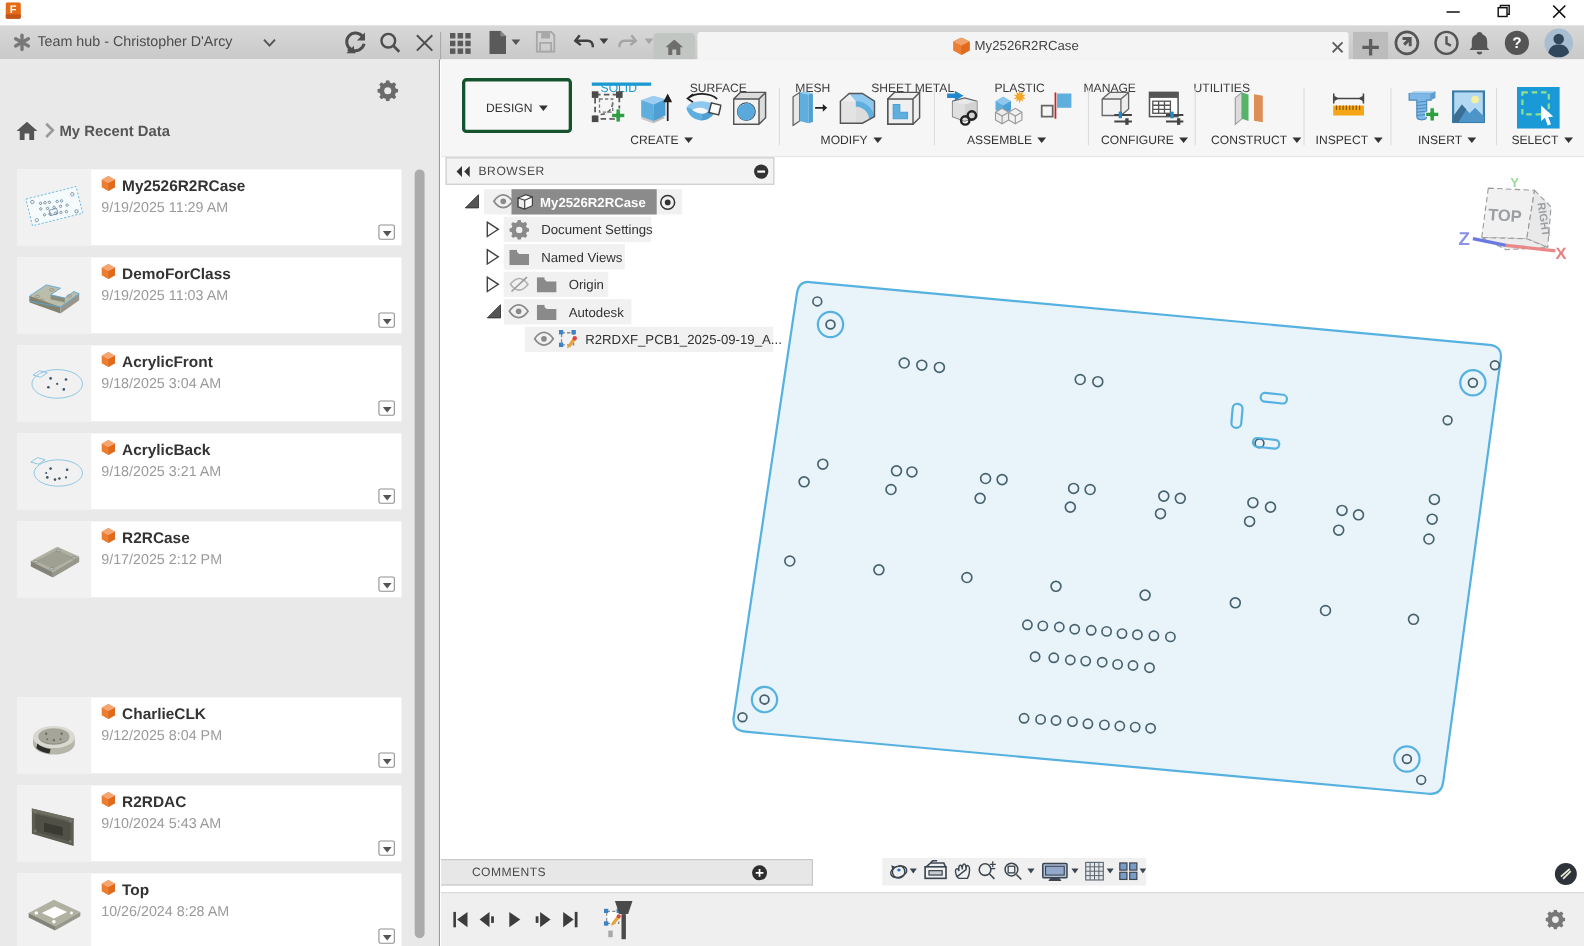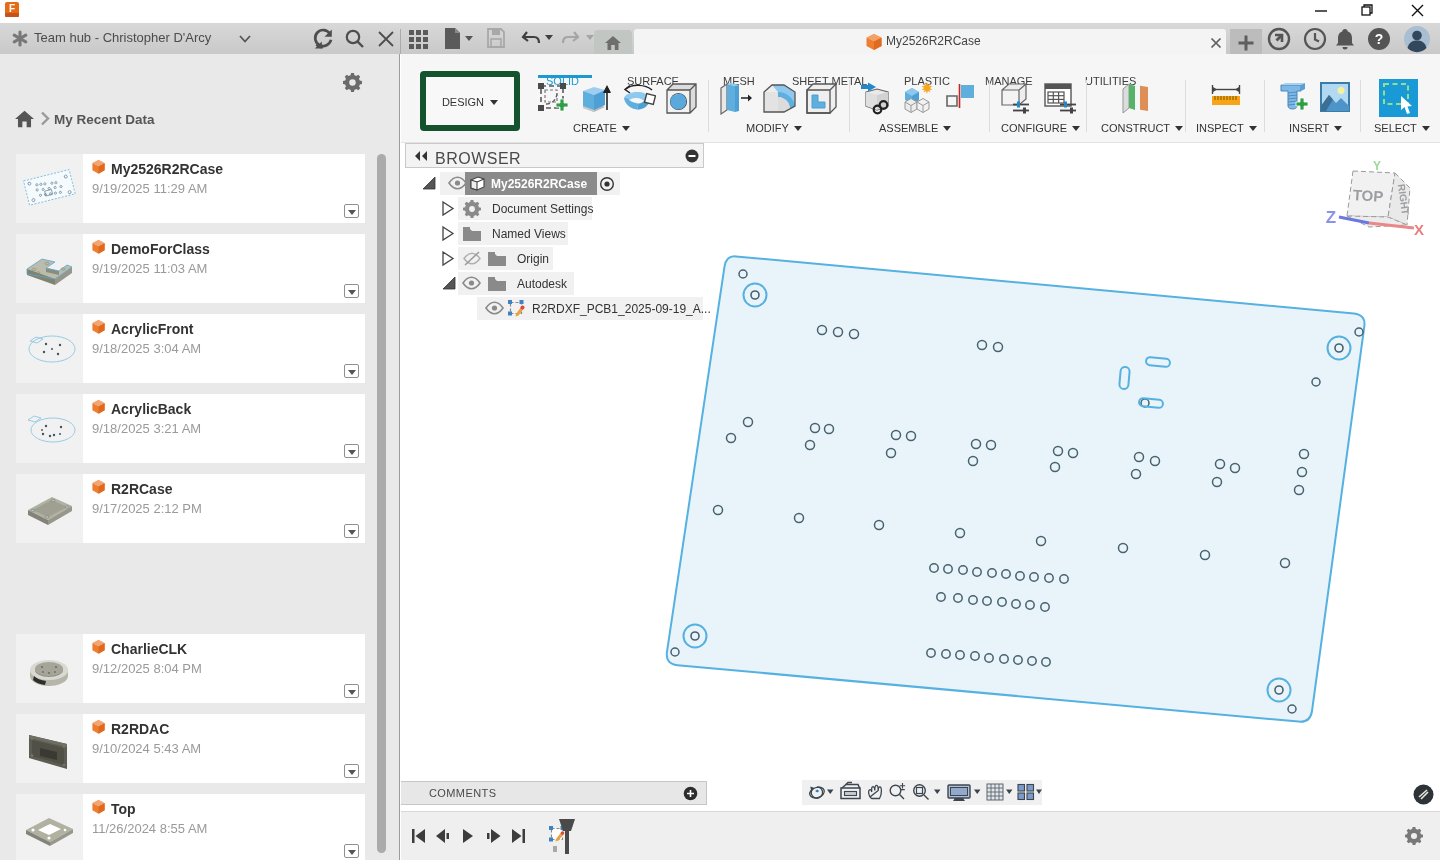--- a/index.html
+++ b/index.html
@@ -15,31 +15,31 @@
 .tabhome { position:absolute; left:594px; top:7px; width:38px; height:24px; background:#c2c6c2; border-radius:4px 4px 0 0; }
 .tabactive { position:absolute; left:634px; top:6px; width:592px; height:25px; background:#f4f4f4; border-radius:3px 3px 0 0; }
 .tabactive .tlbl { position:absolute; left:252px; top:5px; font-size:12px; color:#444; }
 .plusbtn { position:absolute; left:1230px; top:6px; width:32px; height:25px; background:#bcbcbc; }
 
 #datapanel { position:absolute; left:0; top:54px; width:400px; height:806px; background:#e9e9e9; border-right:1px solid #9c9c9c;padding-left:44px; }
 #ribbon { position:absolute; left:401px; top:54px; width:1039px; height:89px; background:#f6f6f6; border-bottom:1px solid #e3e3e3; }
 #canvas { position:absolute; left:401px; top:143px; width:1039px; height:668px; background:#fff; }
 #timeline { position:absolute; left:401px; top:811px; width:1039px; height:49px; background:#efefef; border-top:1px solid #d8d8d8; }
 
-.designbtn { position:absolute; left:19px; top:17px; width:100px; height:60px; border:6px solid #14532d; border-radius:4px; background:#f8f8f8; text-align:center; line-height:50px; font-size:11px; color:#333; }
+.designbtn { position:absolute; left:19px; top:17px; width:100px; height:50px; border:3px solid #14532d; border-radius:4px; background:#f8f8f8; text-align:center; line-height:50px; font-size:11px; color:#333; }
 .rtab { position:absolute; top:5px; font-size:11px; color:#3c3c3c;margin-top:16px; }
 .rtab.active { color:#1b9ad2; }
 .grouplbl { position:absolute; top:68px; font-size:11px; color:#333; white-space:nowrap; }
 .gsep { position:absolute; top:26px; width:1px; height:52px; background:#dcdcdc; }
 
 #browserhdr { position:absolute; left:4px; top:0px; width:299px; height:25px; background:#f3f3f3; border:1px solid #c9c9c9; }
 .trow { position:absolute; height:23px; background:#f1f1f1; }
 .ttext12 { font-size:12px; color:#333;text-align:center; }
 
-#commentsbar { position:absolute; left:0px; top:638px; width:306px; height:24px; background:#e7e7e7; border:1px solid #c6c6c6; border-left:none; }
+#commentsbar { position:absolute; left:0px; top:638px; width:338px; height:24px; background:#e7e7e7; border:1px solid #c6c6c6; border-left:none; }
 #navbar { position:absolute; left:401px; top:637px; width:240px; height:25px; background:#f0f0f0; }
 
 .card { position:absolute; left:16px; width:349px; height:69px; background:#fff; }
 .thumb { position:absolute; left:0; top:0; width:67px; height:69px; background:#f1f1f1; }
 .ctitle { position:absolute; left:95px; top:7px; font-size:14px; font-weight:bold; color:#333; white-space:nowrap; }
 .cdate { position:absolute; left:76px; top:27px; font-size:13px; color:#9a9a9a; white-space:nowrap; }
 .cdrop { position:absolute; left:328px; top:50px; width:15px; height:14px; border:1px solid #909090; border-radius:2px; background:#fff; }
 .cdrop:after { content:""; position:absolute; left:3px; top:5px; border-left:4px solid transparent; border-right:4px solid transparent; border-top:5px solid #555; }
 .ccube { position:absolute; left:76px; top:6px; }
 .dar { display:inline-block; width:0; height:0; border-left:4px solid transparent; border-right:4px solid transparent; border-top:5px solid #333; margin-left:2px; margin-bottom:1px; }
@@ -397,21 +397,21 @@
               <circle cx="49" cy="36" r="1.3"></circle>
             </g>
         </svg>
       </div>
       <svg class="ccube" width="13" height="14" viewBox="0 0 16 17">
           <path d="M8 0 15.5 4 15.5 12.6 8 16.8 0.5 12.6 0.5 4 Z" fill="#ed7d31"></path>
           <path d="M8 0 15.5 4 8 8 0.5 4 Z" fill="#f3a671"></path>
           <path d="M8 8 15.5 4 15.5 12.6 8 16.8 Z" fill="#df6a1e"></path>
         </svg>
       <div class="ctitle">Top</div>
-      <div class="cdate">11/26/2024 8:55 AM</div>
+      <div class="cdate">10/26/2024 8:28 AM</div>
       <div class="cdrop"></div>
     </div>
 
     <div class="abs" style="left:377px;top:100px;width:9px;height:699px;background:#ababab;border-radius:5px"></div>
   </div>
   <div id="ribbon">
     <div class="designbtn">DESIGN <span class="dar" style="margin-left:3px"></span></div>
     <div class="rtab active" style="left:145px">SOLID</div>
     <div class="rtab" style="left:226px">SURFACE</div>
     <div class="rtab" style="left:322px">MESH</div>
@@ -712,21 +712,21 @@
         <line x1="968" y1="80" x2="1013" y2="85" stroke="#e88888" stroke-width="3"></line>
         <text x="930" y="80" font-size="17" font-weight="bold" fill="#8a93e8" text-anchor="middle" font-family="Liberation Sans">Z</text>
         <text x="1018" y="92" font-size="15" font-weight="bold" fill="#e87f7f" text-anchor="middle" font-family="Liberation Sans">X</text>
       </g>
     </svg>
 
     <div id="browserhdr">
       <svg class="abs" style="left:7px;top:6px" width="16" height="12" viewBox="0 0 16 12">
         <path d="M7 1 2 6 7 11 Z M14 1 9 6 14 11 Z" fill="#333"></path>
       </svg>
-      <div class="abs" style="left:29px;top:6px;font-size:16px;color:#4a4a4a;letter-spacing:0.5px">BROWSER</div>
+      <div class="abs" style="left:29px;top:6px;font-size:11px;color:#4a4a4a;letter-spacing:0.5px">BROWSER</div>
       <svg class="abs" style="left:279px;top:5px" width="14" height="14" viewBox="0 0 14 14">
         <circle cx="7" cy="7" r="6.5" fill="#333"></circle>
           <rect x="3.5" y="6" width="7" height="2" fill="#fff"></rect>
       </svg>
     </div>
 
     <div class="trow" style="left:39px;top:29px;width:180px">
       <div class="abs" style="left:25px;top:0;width:132px;height:23px;background:#8b8b8b"></div>
       <svg class="abs" style="left:29px;top:3px" width="17" height="17" viewBox="0 0 17 17">
         <path d="M2 5 9 2 15 4 15 12 8 15 2 13 Z" fill="#fff" stroke="#444" stroke-width="1.1"></path>

